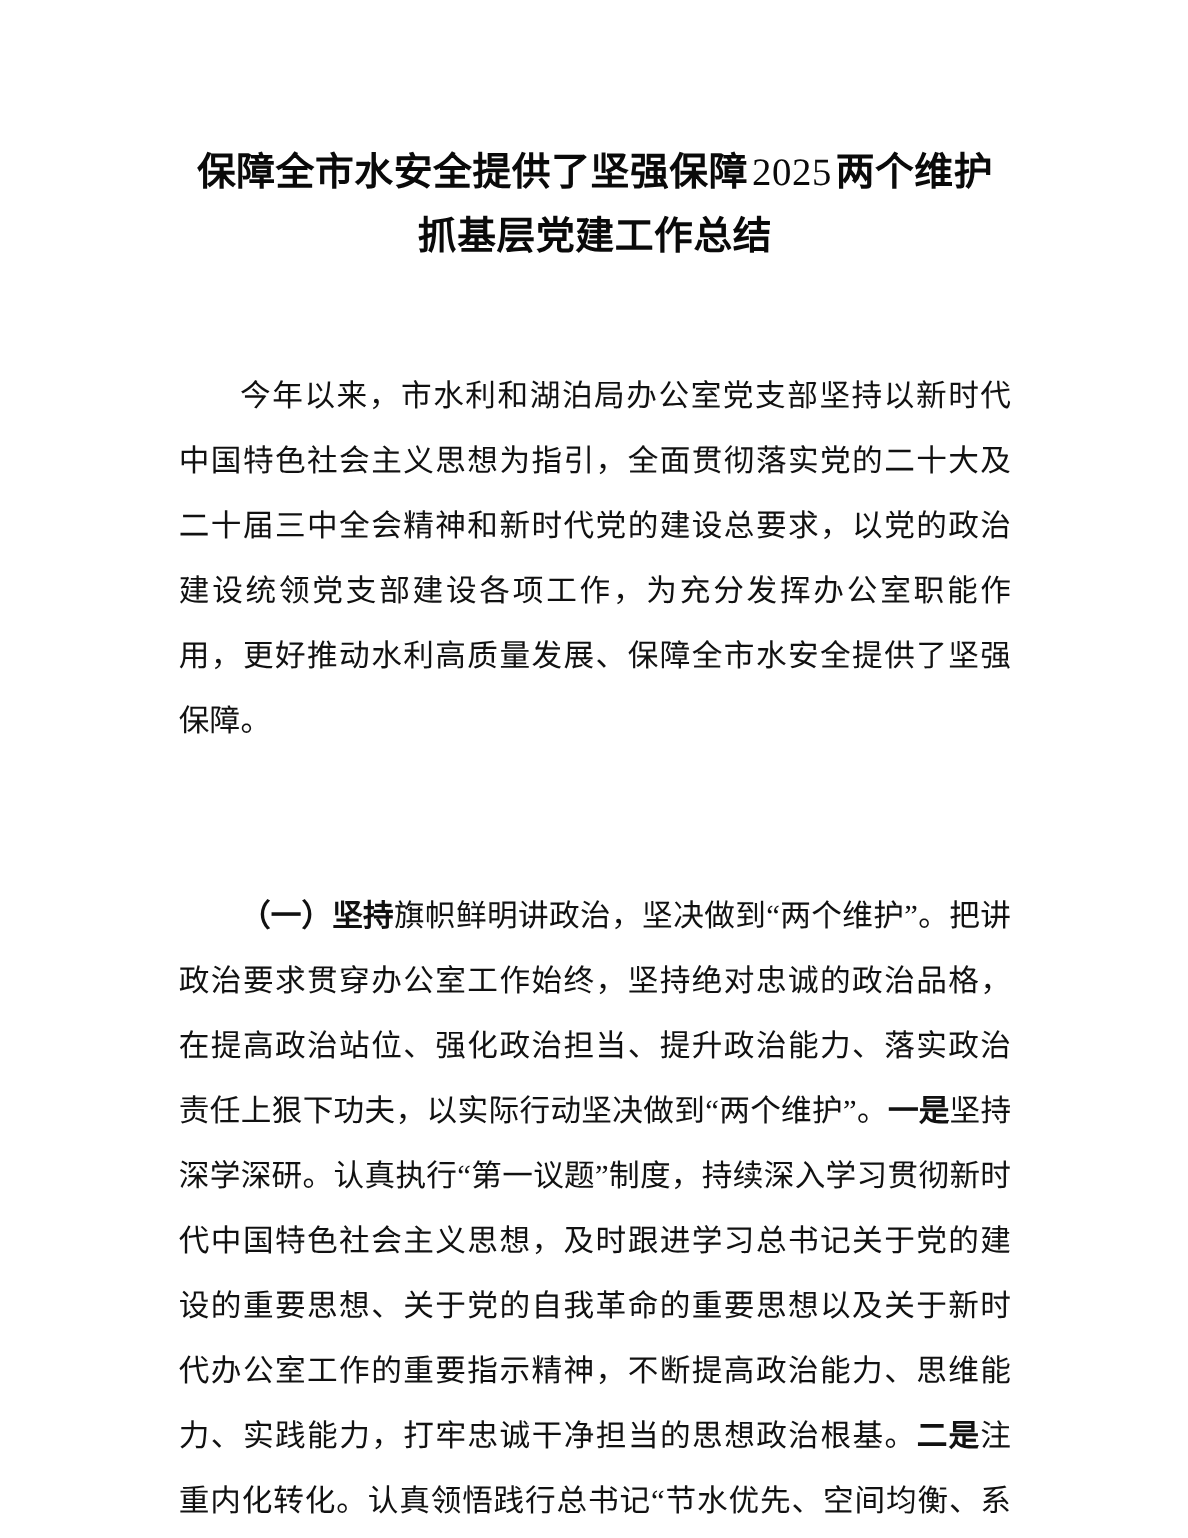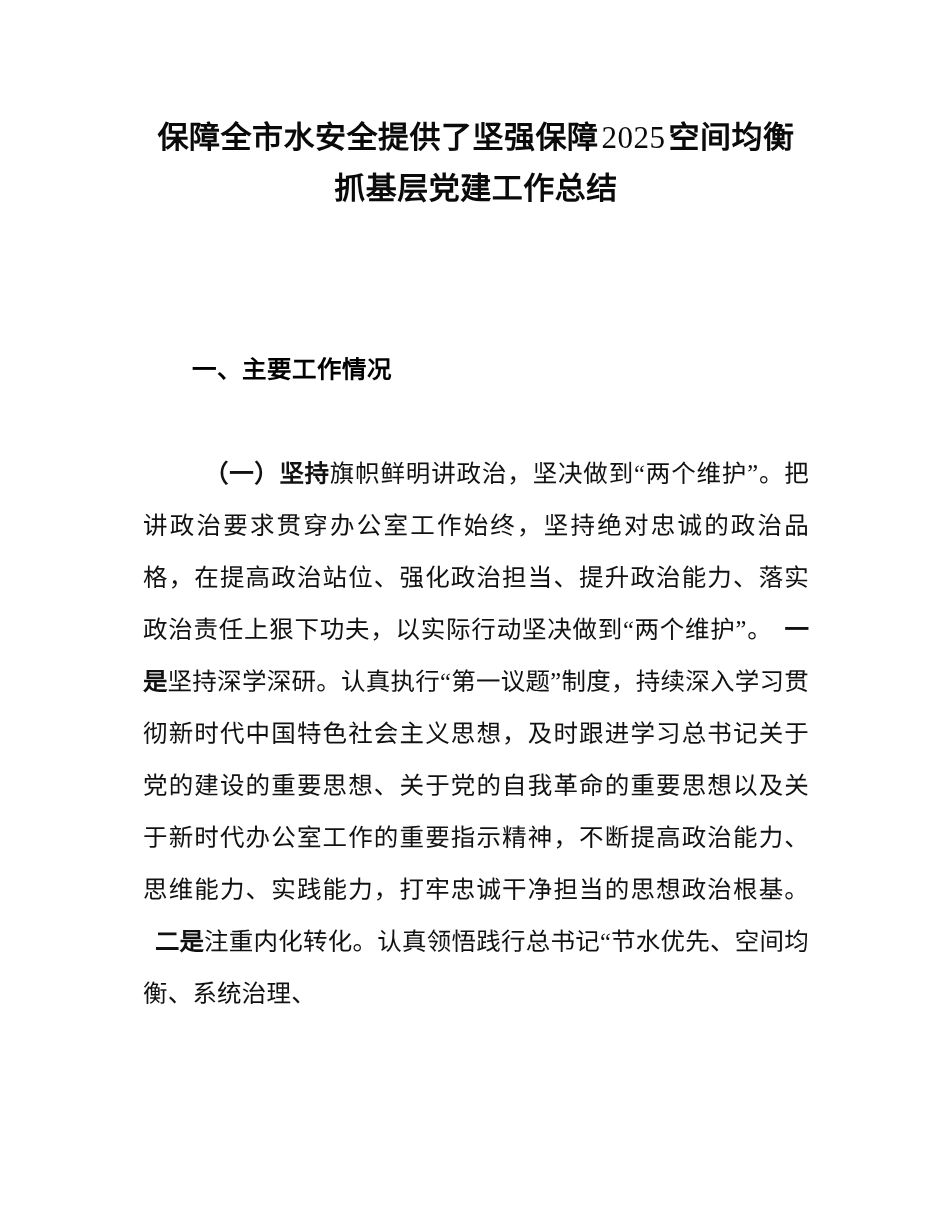--- a/index.html
+++ b/index.html
@@ -73,39 +73,38 @@
     text-indent: 49px;
     letter-spacing: 0.5px;
     color: #000000;
   }
 
   
   .b {
     font-family: "Liberation Sans", "DejaVu Sans", sans-serif;
     font-weight: 700;
     letter-spacing: 0;
-    margin-left: 12px;
   }
 
   .spacer-sm { height: 52px; }
 </style>
 </head>
 <body>
 
 <div class="page">
   <div class="content">
 
-    <h1 class="doc-title"><span>保障全市水安全提供了坚强保障</span><span class="num">2025</span><span>空间均衡</span><span>抓基层党建工作总结</span></h1>
+    <h1 class="doc-title"><span>保障全市水安全提供了坚强保障</span><span class="num">2025</span><span>两个维护</span><span>抓基层党建工作总结</span></h1>
 
     <div class="body-block">
 
+      <p class="para">今年以来，市水利和湖泊局办公室党支部坚持以新时代中国特色社会主义思想为指引，全面贯彻落实党的二十大及二十届三中全会精神和新时代党的建设总要求，以党的政治建设统领党支部建设各项工作，为充分发挥办公室职能作用，更好推动水利高质量发展、保障全市水安全提供了坚强保障。</p>
 
       <div class="spacer-sm"></div>
 
-      <h2 class="section-heading">一、主要工作情况</h2>
 
       <div class="spacer-sm"></div>
 
       <p class="para"><span class="b">（一）坚持</span><span>旗帜鲜明讲政治，坚决做到“两个维护”。把讲政治要求贯穿办公室工作始终，坚持绝对忠诚的政治品格，在提高政治站位、强化政治担当、提升政治能力、落实政治责任上狠下功夫，以实际行动坚决做到“两个维护”。</span><span class="b">一是</span><span>坚持深学深研。认真执行“第一议题”制度，持续深入学习贯彻新时代中国特色社会主义思想，及时跟进学习总书记关于党的建设的重要思想、关于党的自我革命的重要思想以及关于新时代办公室工作的重要指示精神，不断提高政治能力、思维能力、实践能力，打牢忠诚干净担当的思想政治根基。</span><span class="b">二是</span><span>注重内化转化。认真领悟践行总书记“节水优先、空间均衡、系统治理、</span></p>
 
     </div>
   </div>
 </div>
 
 </body></html>

